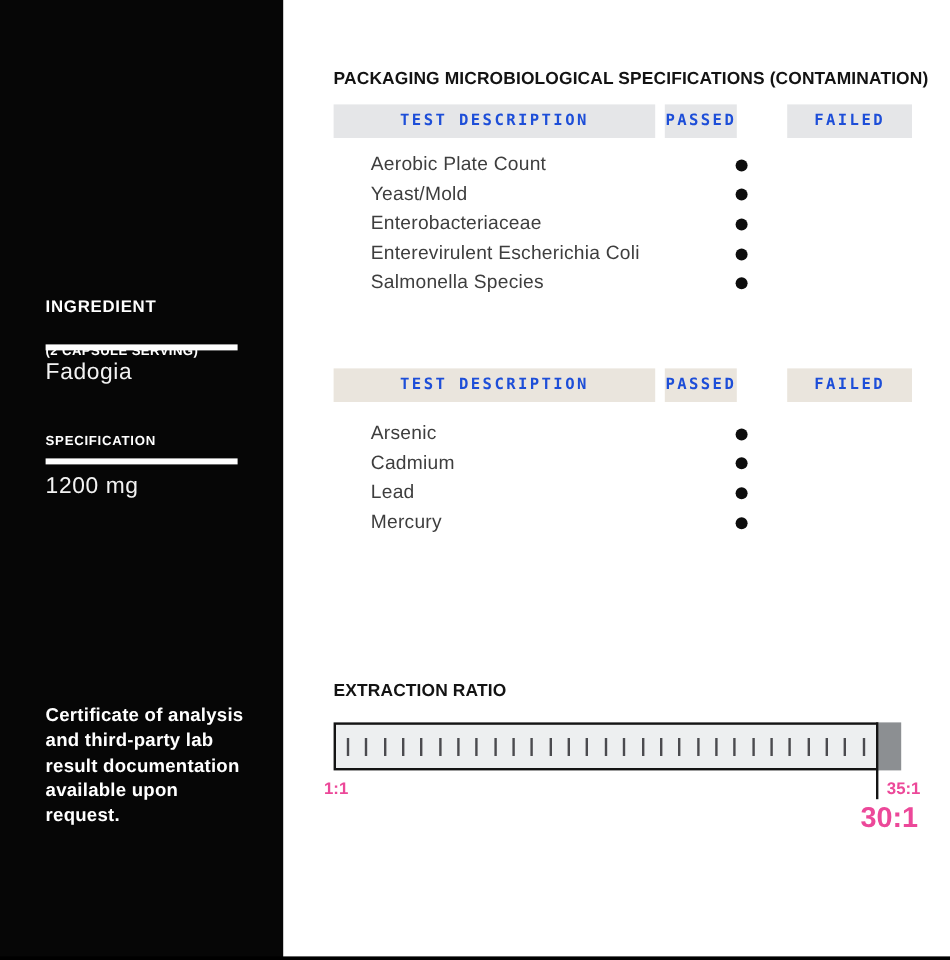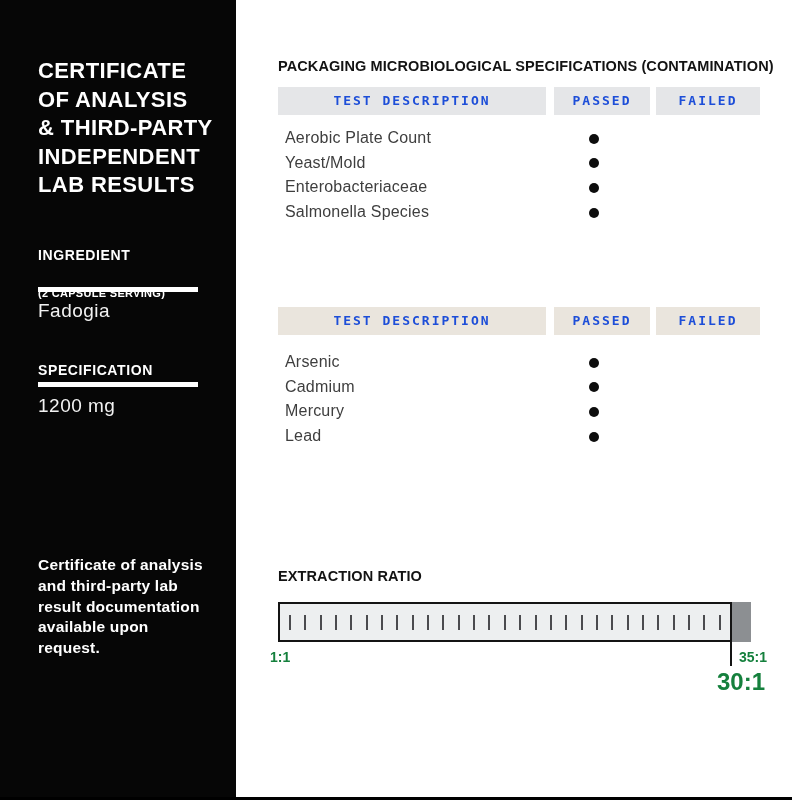--- a/index.html
+++ b/index.html
@@ -11,46 +11,46 @@
 
   
   .sidebar { position:absolute; left:0; top:0; width:236px; height:800px; background:#060606; color:#ffffff; }
   .sb-title { position:absolute; left:38px; top:57px; font-size:22px; font-weight:bold; line-height:28.5px; letter-spacing:0.4px; }
   .sb-ing-label  { position:absolute; left:38px; top:247px; font-size:14px; font-weight:bold; letter-spacing:0.6px; }
   .sb-ing-sub    { position:absolute; left:38px; top:266px; font-size:11px; font-weight:bold; letter-spacing:0.3px;margin-top:21px; }
   .sb-rule       { position:absolute; left:38px; width:160px; height:5px; background:#ffffff; }
   .rule-1 { top:287px; }
   .rule-2 { top:382px; }
   .sb-ing-value  { position:absolute; left:38px; top:300px; font-size:19px; font-weight:400; letter-spacing:0.5px; color:#f2f2f2; }
-  .sb-spec-label { position:absolute; left:38px; top:362px; font-size:14px; font-weight:bold; letter-spacing:0.6px; }
+  .sb-spec-label { position:absolute; left:38px; top:362px; font-size:11px; font-weight:bold; letter-spacing:0.6px; }
   .sb-spec-value { position:absolute; left:38px; top:395px; font-size:19px; font-weight:400; letter-spacing:0.5px; color:#f2f2f2; }
-  .sb-footer { position:absolute; left:38px; top:555px; width:176px; font-size:15.5px; font-weight:bold; line-height:20.8px; letter-spacing:0.2px; }
+  .sb-footer { position:absolute; left:38px; top:587px; width:176px; font-size:15.5px; font-weight:bold; line-height:20.8px; letter-spacing:0.2px; }
 
   
   .main { position:absolute; left:236px; top:0; width:556px; height:800px; }
   .sec-heading { position:absolute; left:42px; font-size:14.5px; font-weight:bold; color:#131313; letter-spacing:0.1px; white-space:nowrap; }
   .h-table1 { top:58px; }
   .h-table2 { top:284px; }
   .h-ruler  { top:568px; }
 
   .thead-cell {
     position:absolute; height:28px; line-height:28px; text-align:center;
     font-family:"DejaVu Sans Mono", monospace; font-weight:bold; font-size:13px;
     letter-spacing:2px; color:#1d4ed8;
   }
   .col-desc   { left:42px;  width:268px; }
-  .col-passed { left:318px; width:96px;  }
+  .col-passed { left:318px; width:60px;  }
   .col-failed { left:420px; width:104px; }
   .thead-1 .thead-cell { top:87px; }
   .thead-2 .thead-cell { top:307px; }
 
   .rows { position:absolute; left:0; width:556px; }
   .rows-1 { top:126px; }
   .rows-2 { top:350px; }
-  .trow { position:relative; height:24.6px; }
+  .trow { position:relative; height:24.6px;margin-left:24px; }
   .trow .desc {
     position:absolute; left:49px; top:0; height:24.6px; line-height:24.6px;
     font-size:16px; color:#3e3e3e; letter-spacing:0.2px; white-space:nowrap;
   }
   .trow .dotcell { position:absolute; top:0; height:24.6px; line-height:24.6px; text-align:center; }
   .trow .dc-passed { left:318px; width:80px; }
   .trow .dc-failed { left:420px; width:104px; }
   .dot { display:inline-block; width:10px; height:10px; border-radius:50%; background:#0d0d0d; vertical-align:middle; }
 
   
@@ -58,40 +58,33 @@
     position:absolute; left:42px; top:602px; width:454px; height:40px;
     background:#edeff0; border:2px solid #141414;
   }
   .ruler-ticks {
     position:absolute; left:0; top:0; width:100%; height:100%;
     display:flex; justify-content:space-between; align-items:center; padding:0 9px;
   }
   .tick { width:2px; height:15px; background:#4b4b4f; }
   .ruler-cap { position:absolute; left:496px; top:602px; width:19px; height:40px; background:#8c8f92; }
   .marker-line { position:absolute; left:494px; top:602px; width:2px; height:64px; background:#141414; }
-  .lbl { position:absolute; font-weight:bold; color:#15803d; white-space:nowrap; }
+  .lbl { position:absolute; font-weight:bold; color:#ec4899; white-space:nowrap; }
   .lbl-min   { left:34px;  top:649px; font-size:14px; }
   .lbl-max   { left:503px; top:649px; font-size:14px; }
   .lbl-value { left:481px; top:668px; font-size:24px; width:42px; text-align:center; }
 
   .bottom-strip { position:absolute; left:0; top:797px; width:792px; height:3px; background:#000000; }
 </style>
 </head>
 <body>
 
 <div id="root">
 
   <div class="sidebar">
-    <div class="sb-title">
-      <div>CERTIFICATE</div>
-      <div>OF ANALYSIS</div>
-      <div>&amp; THIRD-PARTY</div>
-      <div>INDEPENDENT</div>
-      <div>LAB RESULTS</div>
-    </div>
 
     <div class="sb-ing-label">INGREDIENT</div>
     <div class="sb-ing-sub">(2 CAPSULE SERVING)</div>
     <div class="sb-rule rule-1"></div>
     <div class="sb-ing-value">Fadogia</div>
 
     <div class="sb-spec-label">SPECIFICATION</div>
     <div class="sb-rule rule-2"></div>
     <div class="sb-spec-value">1200 mg</div>
 
@@ -121,20 +114,25 @@
         <div class="desc">Yeast/Mold</div>
         <div class="dotcell dc-passed"><span class="dot" style="visibility: visible;"></span></div>
         <div class="dotcell dc-failed"><span class="dot" style="visibility: hidden;"></span></div>
       </div>
       <div class="trow">
         <div class="desc">Enterobacteriaceae</div>
         <div class="dotcell dc-passed"><span class="dot" style="visibility: visible;"></span></div>
         <div class="dotcell dc-failed"><span class="dot" style="visibility: hidden;"></span></div>
       </div>
       <div class="trow">
+        <div class="desc">Enterevirulent Escherichia Coli</div>
+        <div class="dotcell dc-passed"><span class="dot" style="visibility: visible;"></span></div>
+        <div class="dotcell dc-failed"><span class="dot" style="visibility: hidden;"></span></div>
+      </div>
+      <div class="trow">
         <div class="desc">Salmonella Species</div>
         <div class="dotcell dc-passed"><span class="dot" style="visibility: visible;"></span></div>
         <div class="dotcell dc-failed"><span class="dot" style="visibility: hidden;"></span></div>
       </div>
     </div>
 
     <div class="thead-2">
       <div class="thead-cell col-desc" style="background: rgb(234, 229, 221);">TEST DESCRIPTION</div>
       <div class="thead-cell col-passed" style="background: rgb(234, 229, 221);">PASSED</div>
       <div class="thead-cell col-failed" style="background: rgb(234, 229, 221);">FAILED</div>
@@ -144,26 +142,26 @@
         <div class="desc">Arsenic</div>
         <div class="dotcell dc-passed"><span class="dot" style="visibility: visible;"></span></div>
         <div class="dotcell dc-failed"><span class="dot" style="visibility: hidden;"></span></div>
       </div>
       <div class="trow">
         <div class="desc">Cadmium</div>
         <div class="dotcell dc-passed"><span class="dot" style="visibility: visible;"></span></div>
         <div class="dotcell dc-failed"><span class="dot" style="visibility: hidden;"></span></div>
       </div>
       <div class="trow">
+        <div class="desc">Lead</div>
+        <div class="dotcell dc-passed"><span class="dot" style="visibility: visible;"></span></div>
+        <div class="dotcell dc-failed"><span class="dot" style="visibility: hidden;"></span></div>
+      </div>
+      <div class="trow">
         <div class="desc">Mercury</div>
-        <div class="dotcell dc-passed"><span class="dot" style="visibility: visible;"></span></div>
-        <div class="dotcell dc-failed"><span class="dot" style="visibility: hidden;"></span></div>
-      </div>
-      <div class="trow">
-        <div class="desc">Lead</div>
         <div class="dotcell dc-passed"><span class="dot" style="visibility: visible;"></span></div>
         <div class="dotcell dc-failed"><span class="dot" style="visibility: hidden;"></span></div>
       </div>
     </div>
 
     <div class="sec-heading h-ruler">EXTRACTION RATIO</div>
     <div class="ruler">
       <div class="ruler-ticks">
           <span class="tick"></span>
           <span class="tick"></span>

